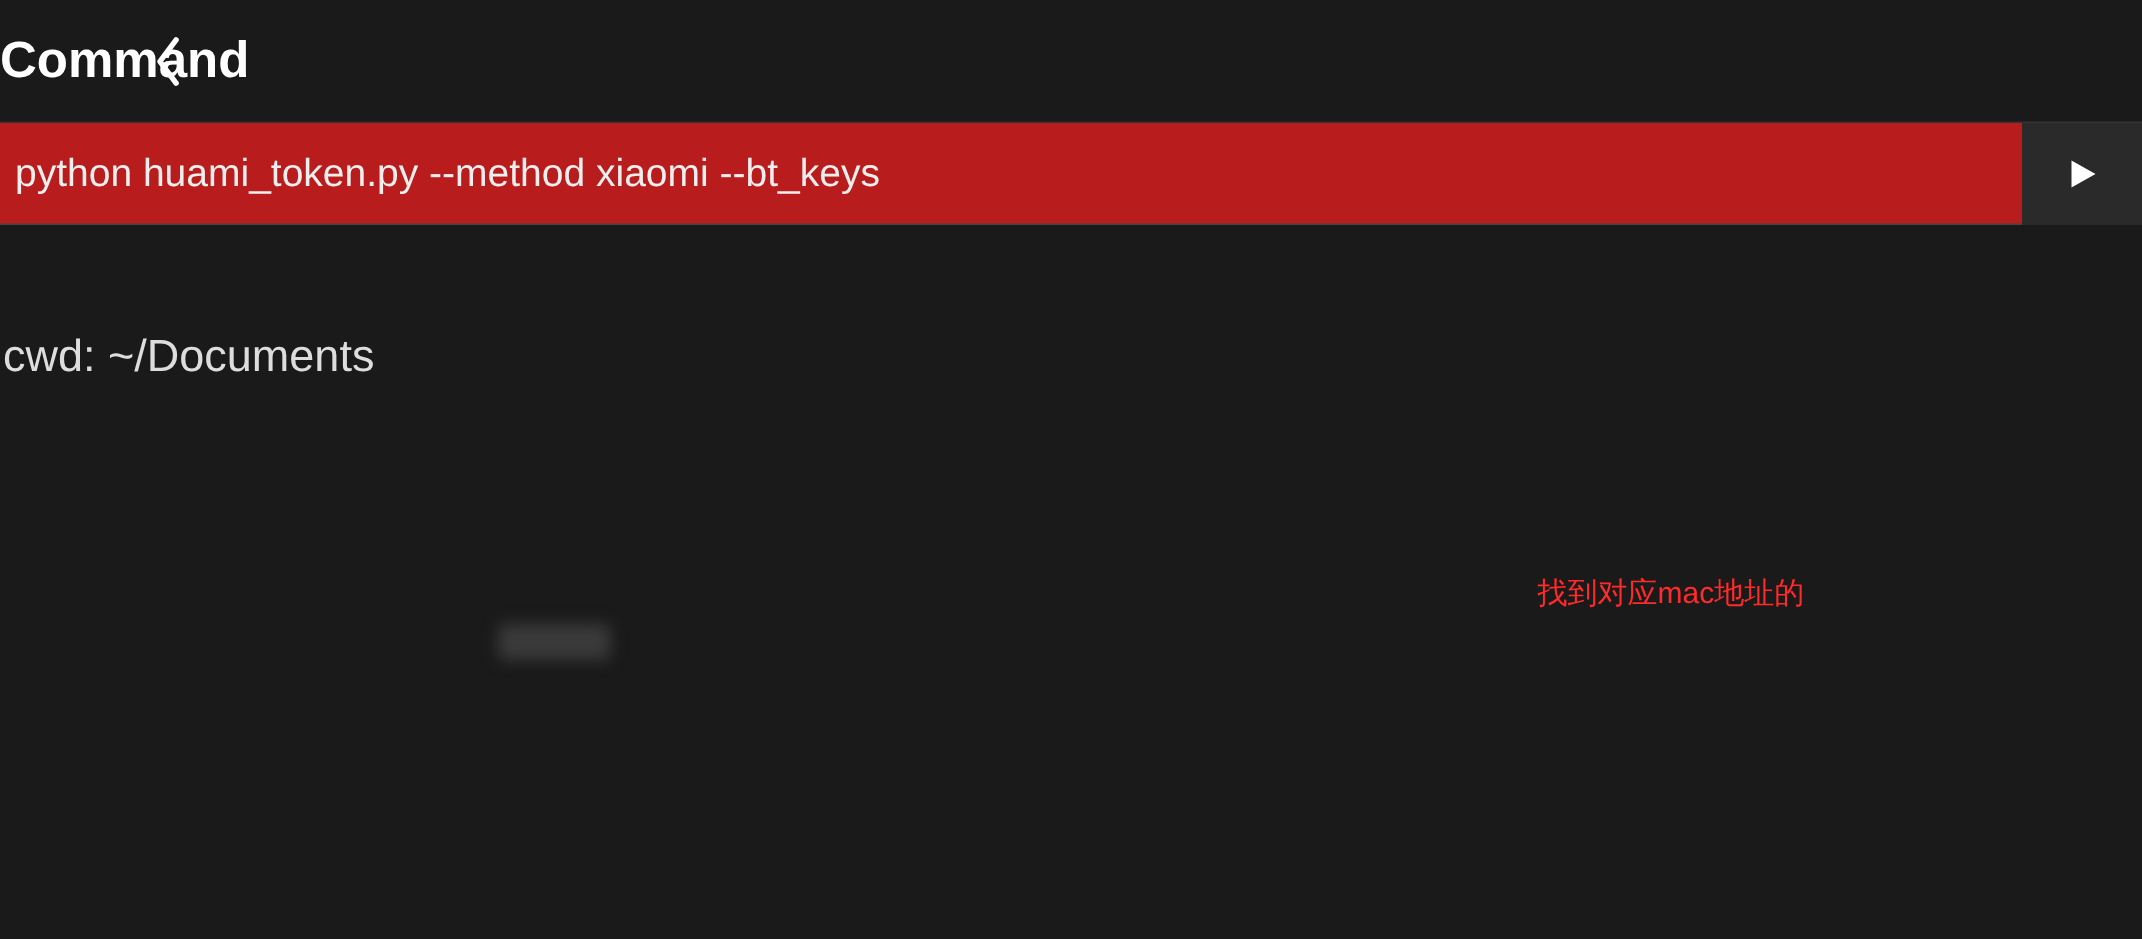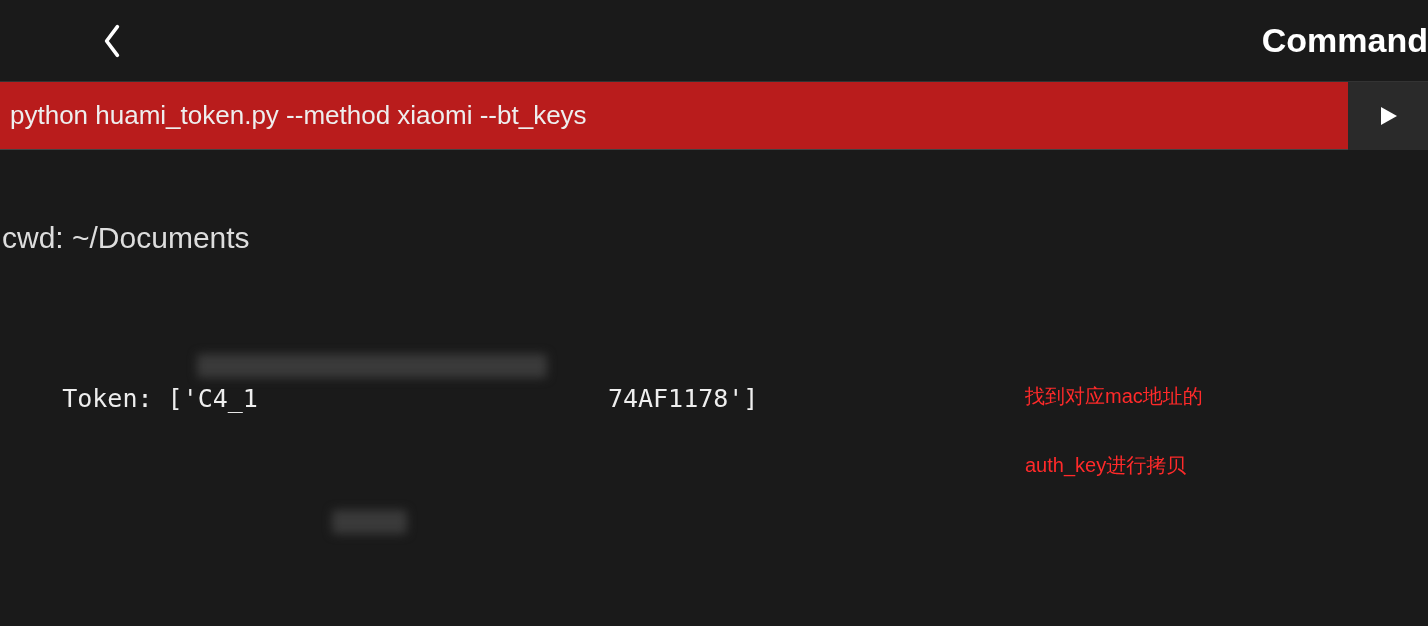--- a/index.html
+++ b/index.html
@@ -8,21 +8,21 @@
     height: 626px;
     background: #1a1a1a;
     color: #fff;
     font-family: -apple-system, BlinkMacSystemFont, "Segoe UI", sans-serif;
     overflow: hidden;
   }
   .header {
     height: 82px;
     display: flex;
     align-items: center;
-    justify-content: flex-end;
+    justify-content: flex-start;
     position: relative;
     border-bottom: 1px solid #333;
   }
   .back-btn {
     position: absolute;
     left: 100px;
     top: 50%;
     transform: translateY(-50%);
     width: 24px;
     height: 40px;
@@ -109,24 +109,20 @@
   <div class="run-btn">
     <svg viewBox="0 0 24 24">
         <polygon points="5,3 21,12 5,21"></polygon>
       </svg>
   </div>
 </div>
 
 <div class="output">
   <div class="cwd-line">cwd: ~/Documents</div>
 
-  <div class="mono-line">
-    <span>Token: ['C4_1</span><span style="display:inline-block;width:350px;"></span><span>74AF1178']</span>
-    <div class="blur" style="left:195px;top:2px;width:350px;"></div>
-  </div>
 
 
   <div class="mono-line">
     <span style="display:inline-block;width:80px;"></span>
     <div class="blur" style="left:330px;top:2px;width:75px;"></div>
   </div>
 
   
 
   
@@ -141,15 +137,14 @@
   
 
   
 
   
   
 
   
   <div class="annot" style="left:1025px; top:189px;">
     <div>找到对应mac地址的</div>
-    <div>auth_key进行拷贝</div>
   </div>
 </div>
 
 </body></html>

